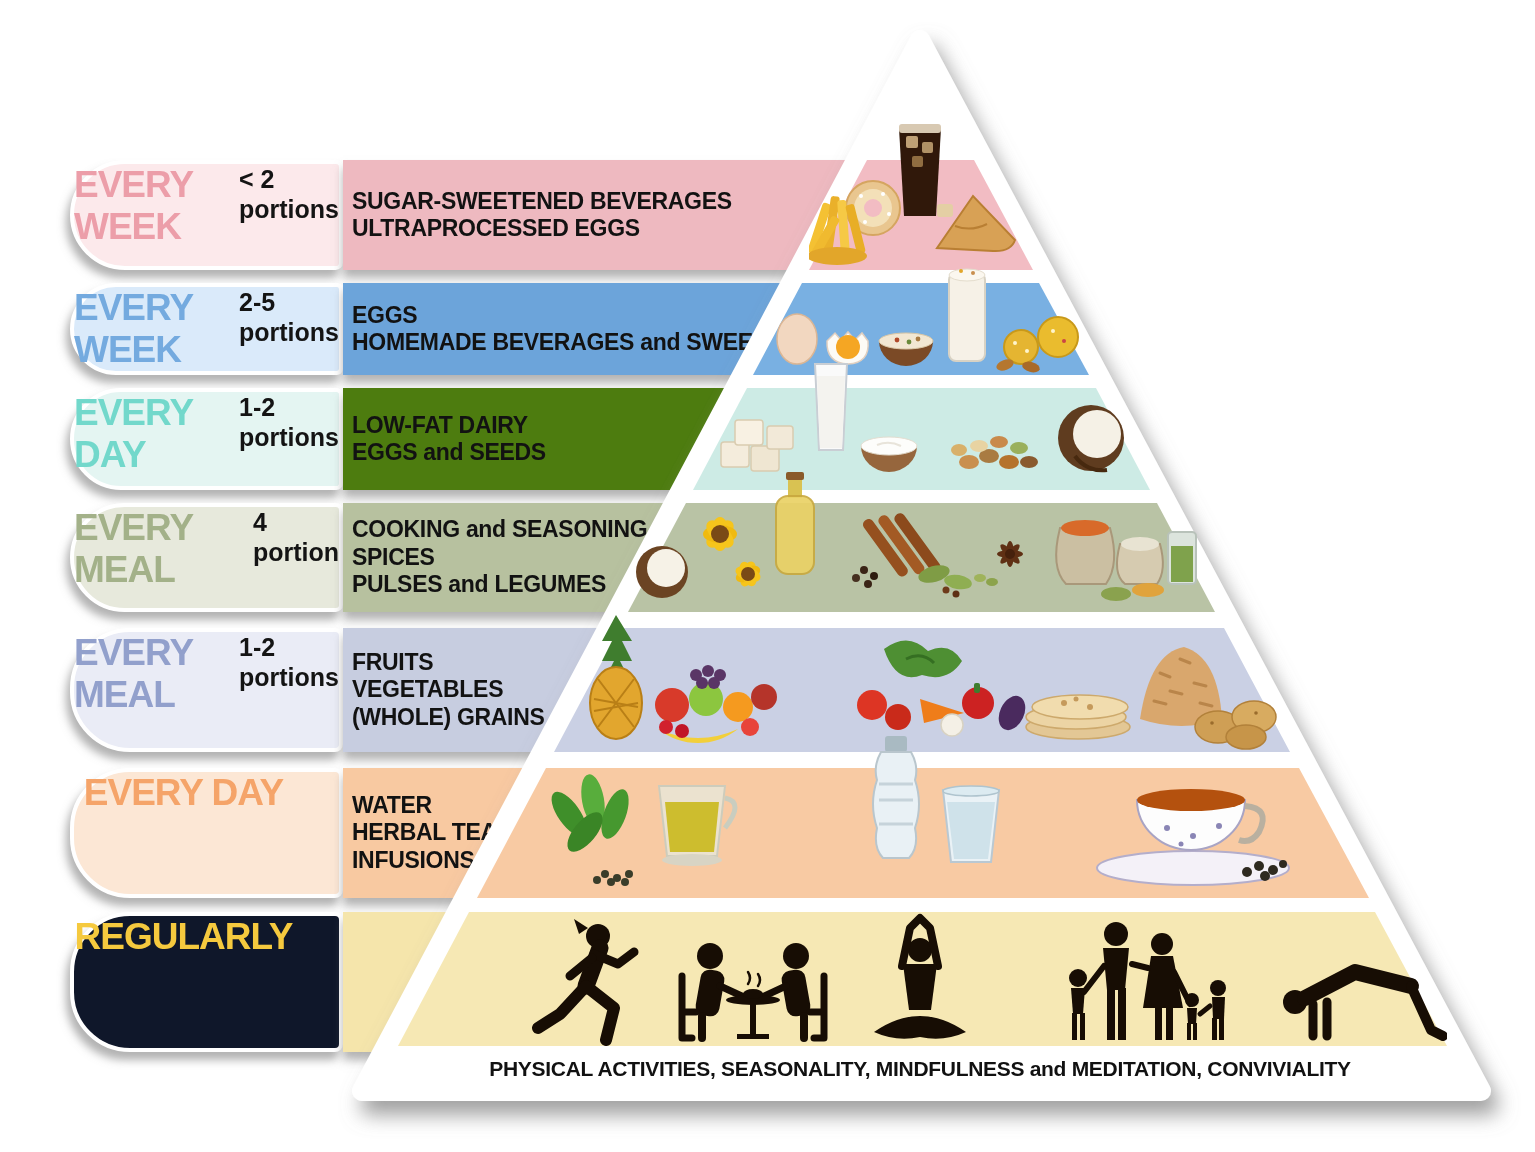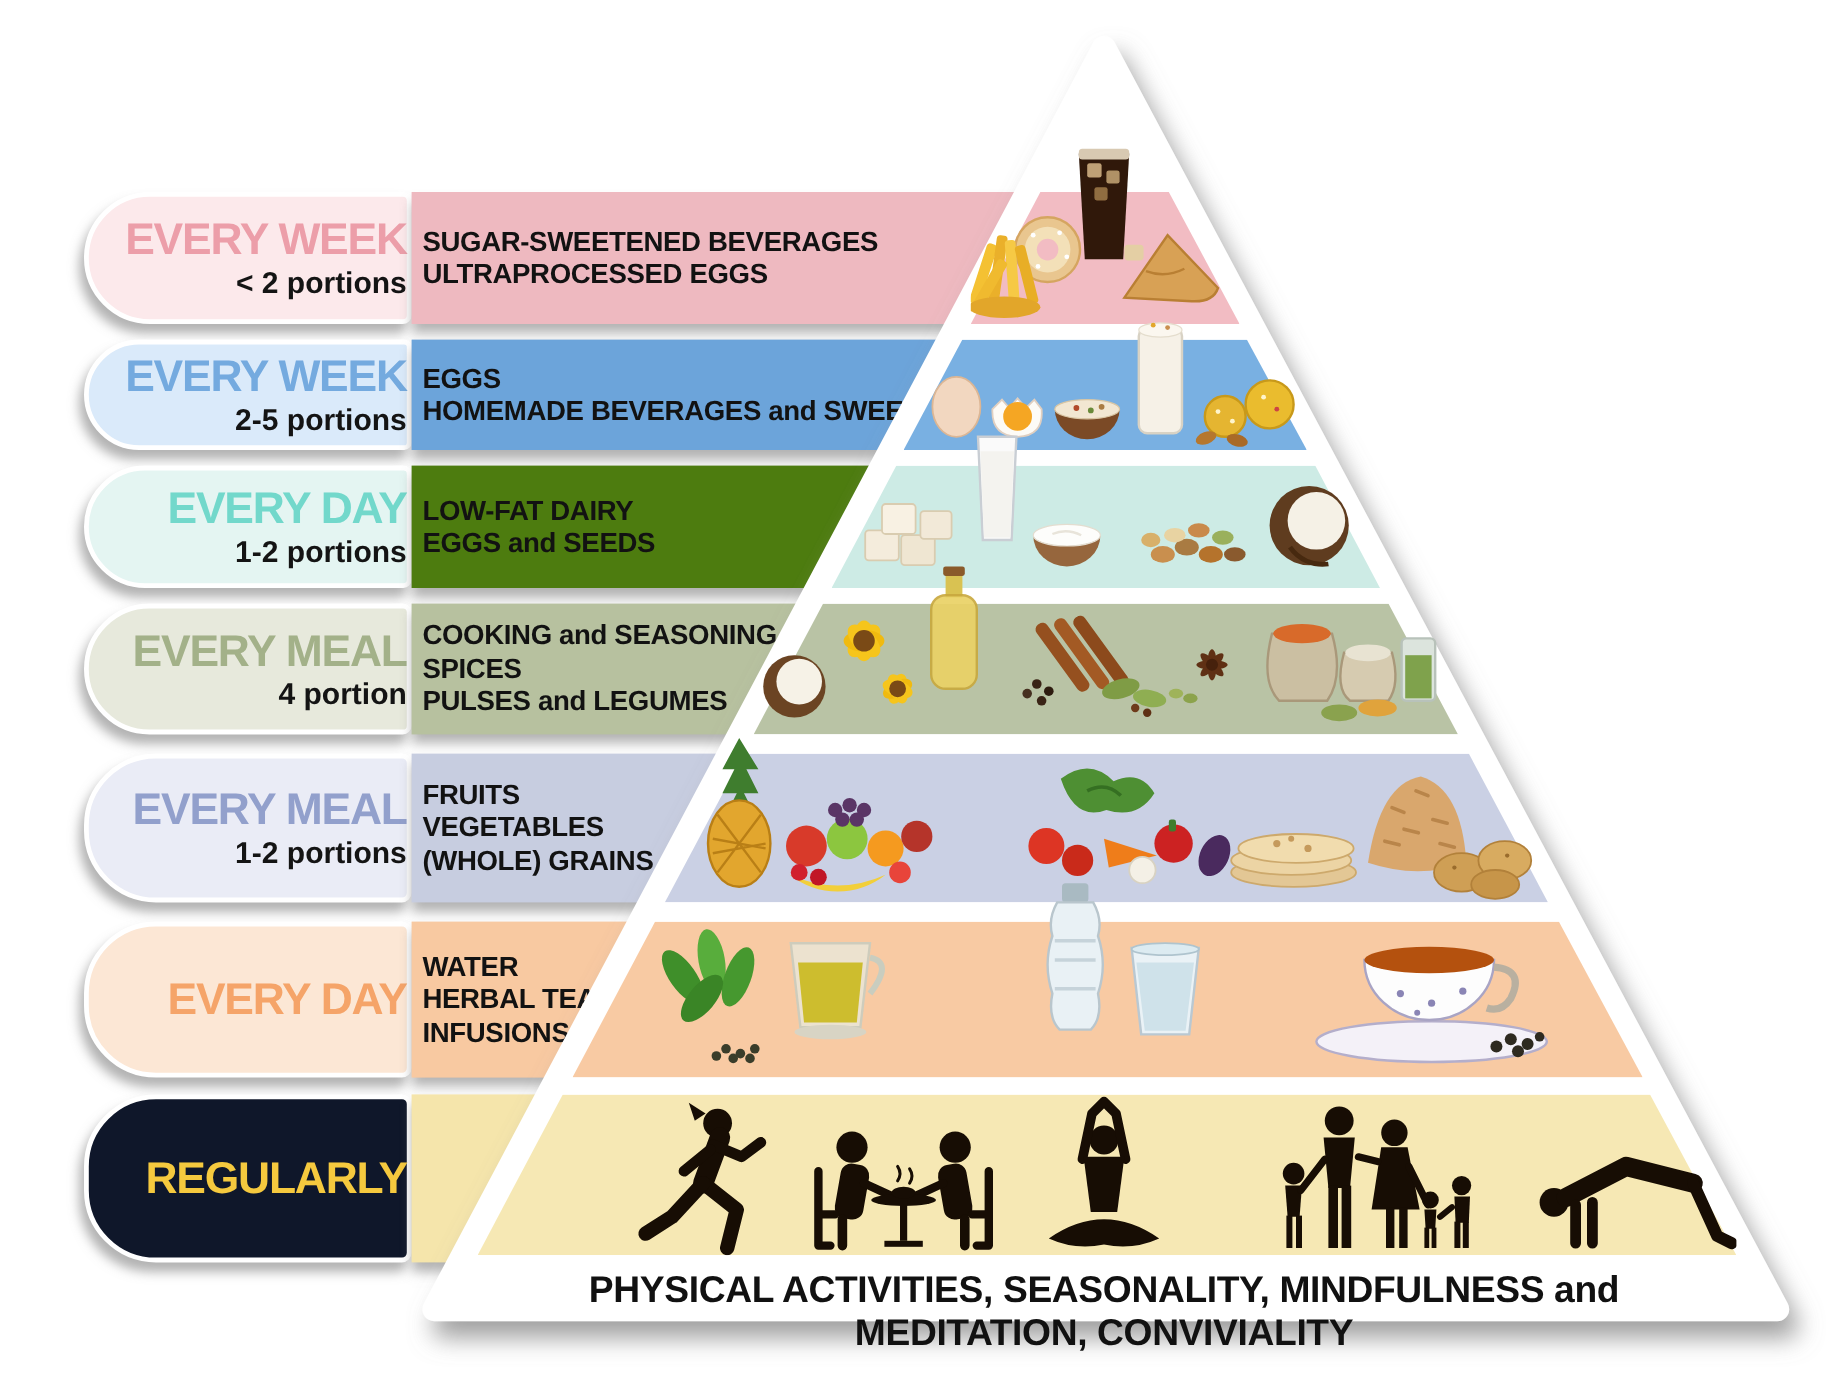--- a/index.html
+++ b/index.html
@@ -1,20 +1,20 @@
 <!DOCTYPE html>
 <html><head>
 <meta charset="utf-8">
 <style>
   html,body{margin:0;padding:0;background:#fff;}
   .canvas{position:relative;width:1535px;height:1152px;background:#fff;overflow:hidden;
           font-family:"Liberation Sans","DejaVu Sans",sans-serif;}
   .row{position:absolute;left:0;right:0;z-index:1;}
   .pill{position:absolute;left:70px;top:0;bottom:0;width:265px;border:4px solid #fff;
-        border-radius:60px 8px 8px 60px;display:flex;flex-direction:column;align-items:flex-end;
+        border-radius:60px 8px 8px 60px;display:flex;flex-direction:row;align-items:flex-start;
         justify-content:center;box-shadow:-4px 8px 9px rgba(104,104,104,.5);}
   .pill-label{font-weight:bold;font-size:37px;letter-spacing:-1px;line-height:42px;}
   .pill-portions{font-weight:bold;font-size:25px;color:#141414;line-height:30px;margin-left:46px;}
   .strip{position:absolute;left:343px;width:612px;top:0;bottom:0;display:flex;flex-direction:column;
          justify-content:center;padding-left:9px;box-shadow:0 8px 9px rgba(104,104,104,.5);}
   .strip .line{font-weight:bold;font-size:23px;line-height:27.5px;color:#121212;letter-spacing:-0.3px;}
   
   .r0{top:160px;height:110px}.r1{top:283px;height:92px}.r2{top:388px;height:102px}
   .r3{top:503px;height:109px}.r4{top:628px;height:124px}.r5{top:768px;height:130px}
   .r6{top:912px;height:140px}
@@ -37,21 +37,21 @@
       clip-path:polygon(54px 0,403px 0,457px 102px,0 102px);}
   .b4{left:628px;top:503px;width:587px;height:109px;background:#b9c3a5;
       clip-path:polygon(58px 0,529px 0,587px 109px,0 109px);}
   .b5{left:554px;top:628px;width:736px;height:124px;background:#cad0e4;
       clip-path:polygon(66px 0,670px 0,736px 124px,0 124px);}
   .b6{left:477px;top:768px;width:892px;height:130px;background:#f8caa3;
       clip-path:polygon(69px 0,822px 0,892px 130px,0 130px);}
   .b7{left:398px;top:912px;width:1049px;height:134px;background:#f6e8b4;
       clip-path:polygon(71px 0,977px 0,1049px 134px,0 134px);}
   .footer{position:absolute;left:420px;width:1000px;top:1057px;z-index:5;text-align:center;
-          font-weight:bold;font-size:31px;color:#111;letter-spacing:-0.3px;}
+          font-weight:bold;font-size:21px;color:#111;letter-spacing:-0.3px;}
   .sil{stroke:#170d04;fill:none;stroke-linecap:round;stroke-linejoin:round;}
 </style>
 </head>
 <body>
 
 <div class="canvas">
 
   <div class="row r0">
     <div class="pill">
       <div class="pill-label">EVERY WEEK</div>

